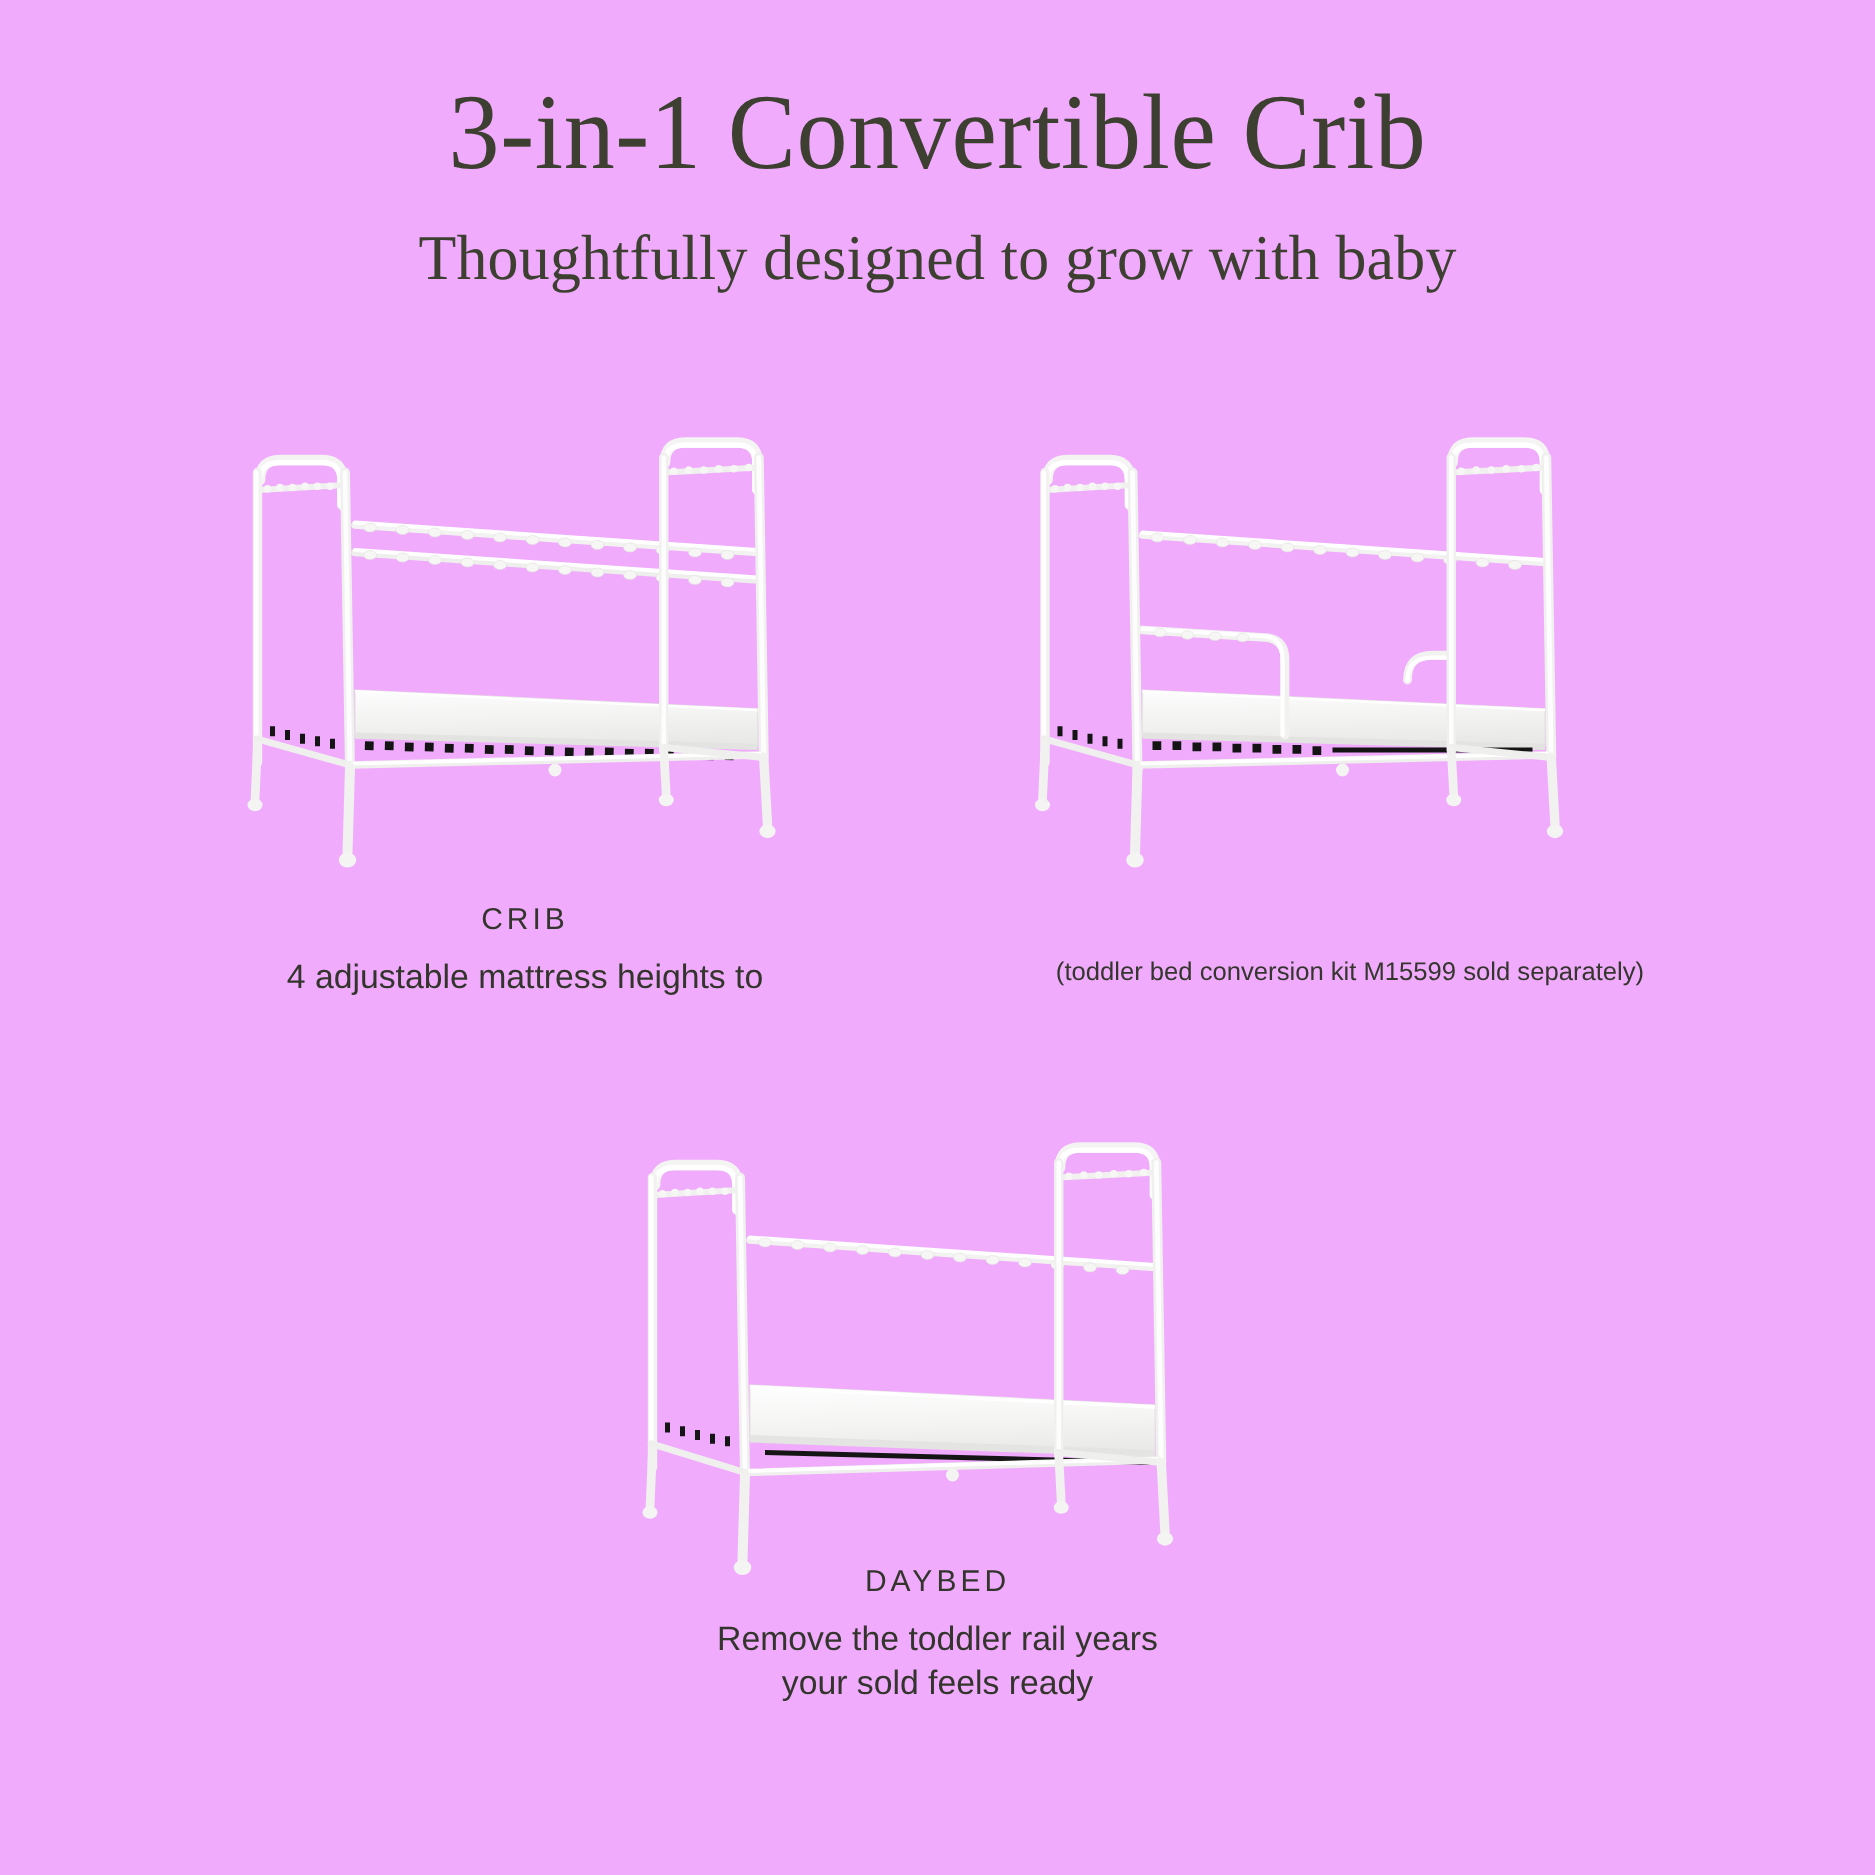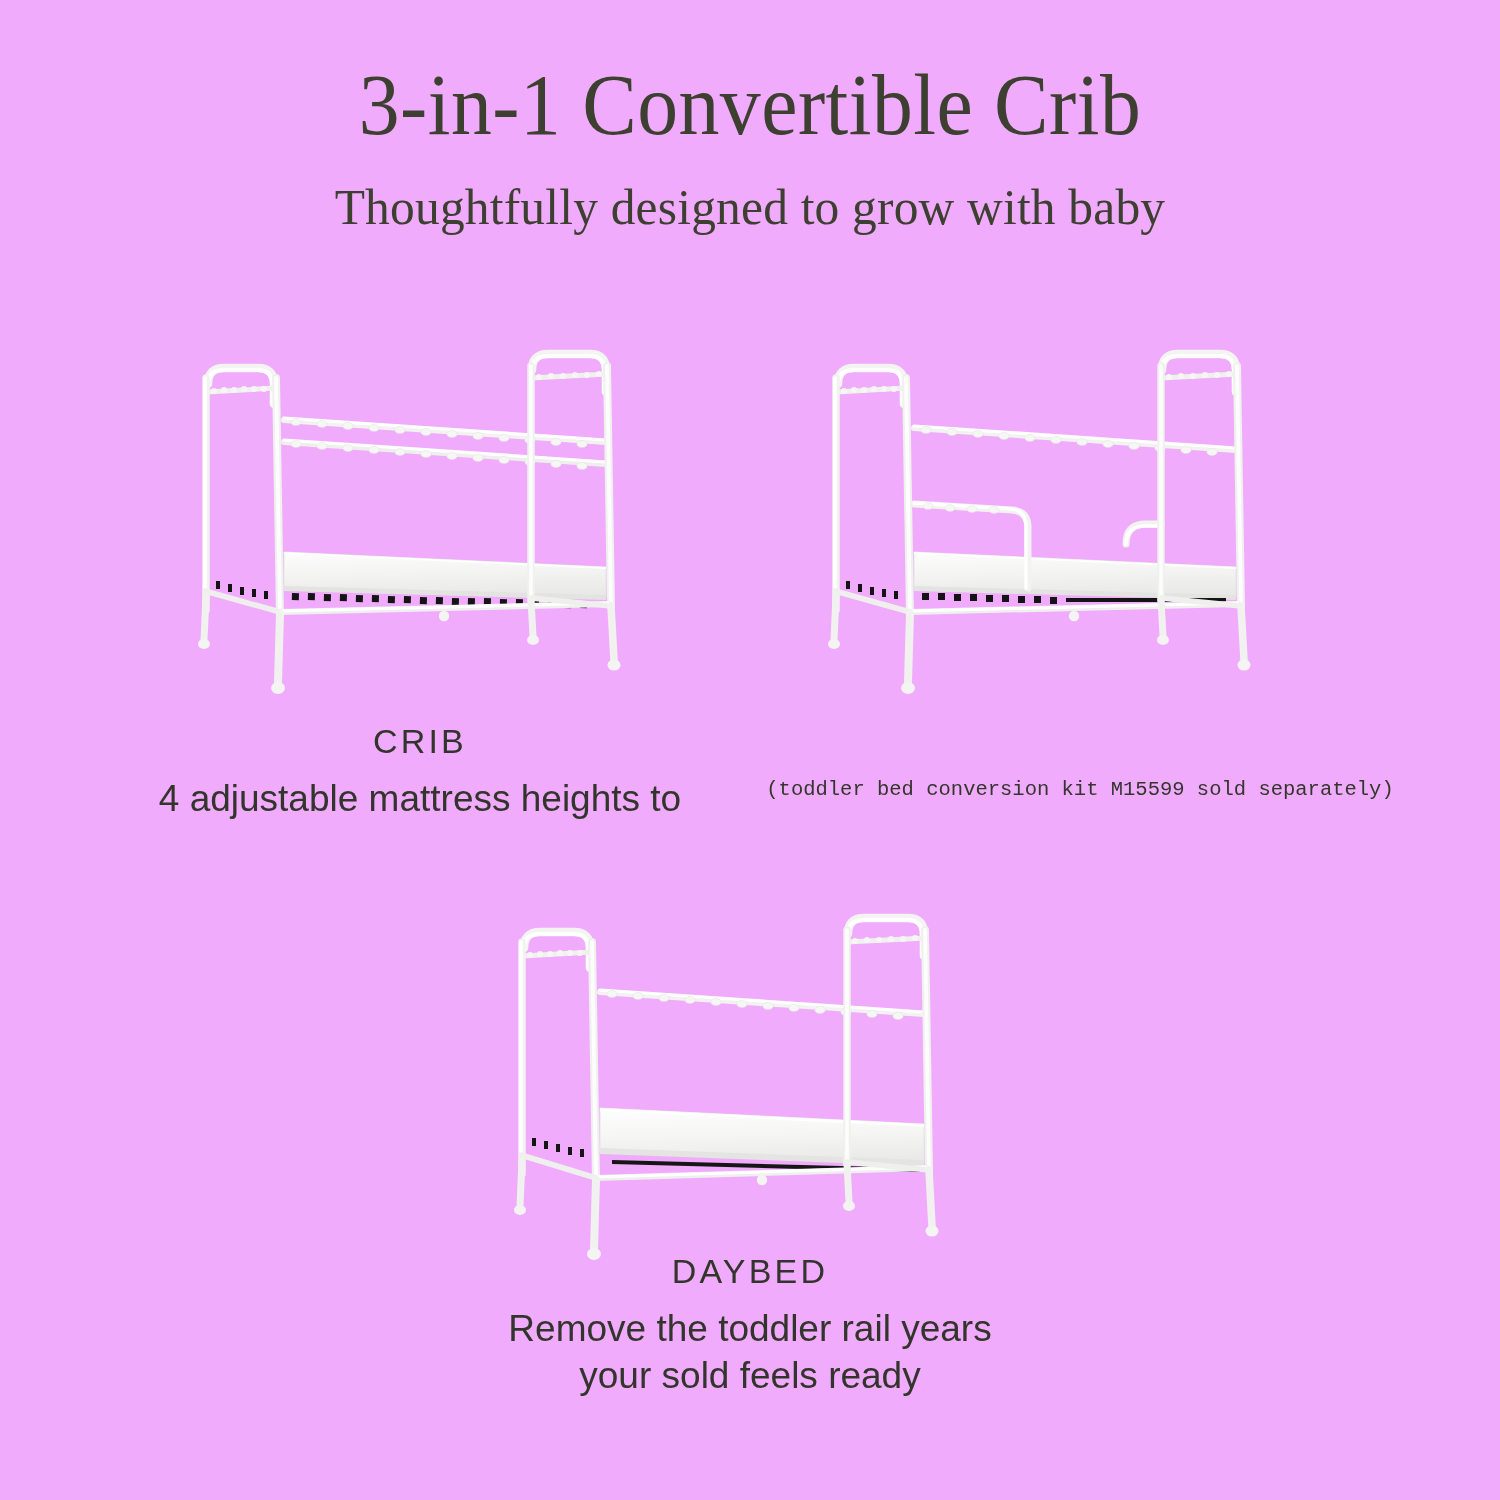--- a/index.html
+++ b/index.html
@@ -52,37 +52,37 @@
   }
 
   
   .caption {
     position: absolute;
     text-align: center;
     color: #33352c;
   }
   .caption-label {
     font-family: "Liberation Sans", sans-serif;
-    font-size: 34px;
+    font-size: 24px;
     font-weight: 400;
     letter-spacing: 3.2px;
     color: #33352c;
     margin: 0 0 14px 0;
     white-space: nowrap;
   }
   .caption-body {
     font-family: "Liberation Sans", sans-serif;
-    font-size: 37px;
+    font-size: 27px;
     font-weight: 300;
     line-height: 1.28;
     color: #33352c;
     margin: 0;
   }
   .caption-note {
-    font-family: Liberation Mono, monospace;
+    font-family: Liberation Sans, sans-serif;
     font-size: 20.5px;
     font-weight: 300;
     line-height: 1.3;
     color: #34362d;
     margin: 8px 0 0 0;
     white-space: nowrap;
   }
 
   .cap-crib    { left: 100px;  top: 722px;  width: 640px; }
   .cap-toddler { left: 760px;  top: 722px;  width: 640px; }

